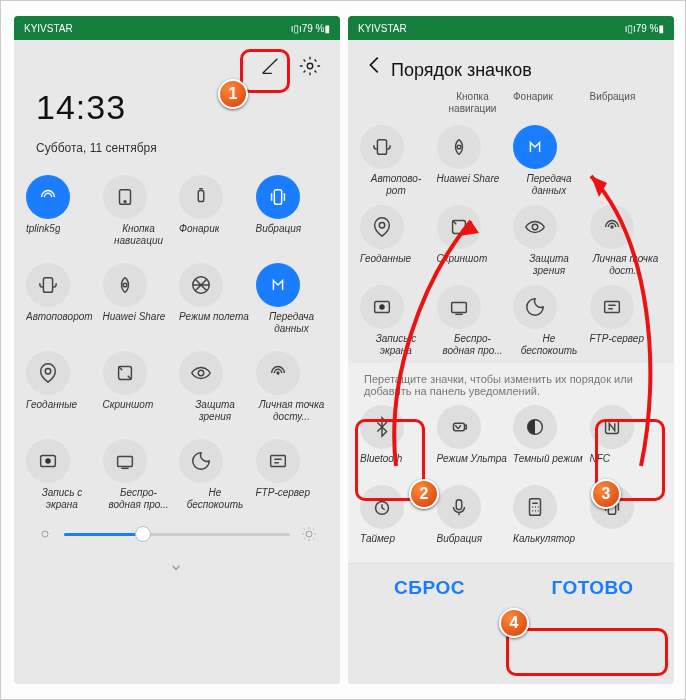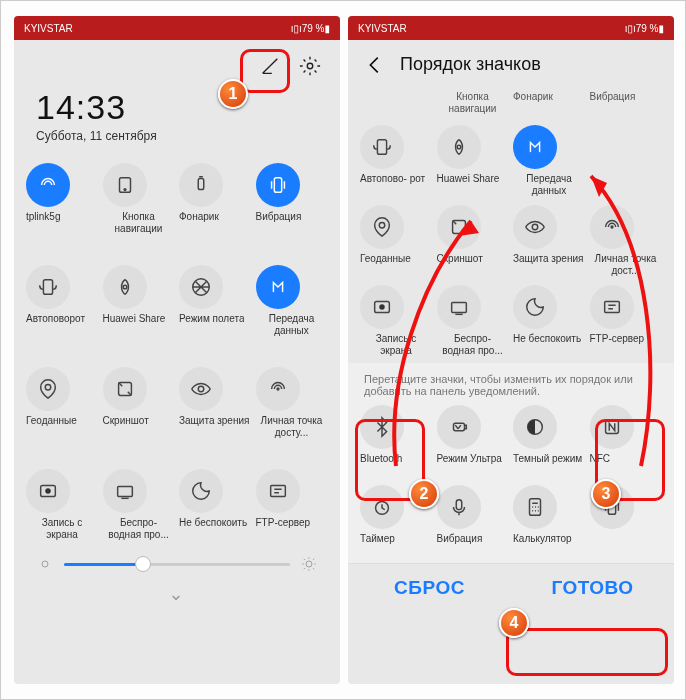--- a/index.html
+++ b/index.html
@@ -16,21 +16,21 @@
     top: 15px;
     background: #e8e8e8;
     border-radius: 4px;
     overflow: hidden;
   }
   .phone.left { left: 13px; }
   .phone.right { left: 347px; }
 
   .statusbar {
     height: 24px;
-    background: #b91c1c;
+    background: #15803d;
     color: #fff;
     display: flex;
     align-items: center;
     justify-content: space-between;
     padding: 0 10px;
     font-size: 10px;
   }
   .statusbar .sb-right { display:flex; align-items:center; }
 
   .panel-top {
@@ -38,27 +38,28 @@
     justify-content:flex-end;
     align-items:center;
     gap:16px;
     padding: 14px 18px 6px;
   }
   .icon-btn { width:24px; height:24px; display:flex; align-items:center; justify-content:center; color:#333; }
   .icon-btn svg { width:22px; height:22px; stroke:#222; fill:none; stroke-width:1.5; }
 
   .clock-row { padding: 4px 22px 0; }
   .clock { font-size: 34px; font-weight: 400; color:#111; letter-spacing:1px; }
-  .date { font-size: 12px; color:#333; margin-top:2px; }
+  .date { font-size: 12px; color:#333; margin-top:14px; }
 
   .qs-grid {
     display:grid;
     grid-template-columns: repeat(4,1fr);
     padding: 18px 10px 4px;
-    row-gap: 26px;
+    row-gap: 12px;
+    font-style: italic;
   }
   .qs-tile {
     display:flex; flex-direction:column; align-items:flex-start;
     font-size: 10px; color:#333; text-align:center;
     padding: 2px;
   }
   .qs-circ {
     width:44px; height:44px; border-radius:50%;
     background:#dedede;
     display:flex; align-items:center; justify-content:center;
@@ -76,21 +77,21 @@
   .brightness .sun { width:18px; height:18px; }
   .brightness .track {
     flex:1; height:3px; background:#ccc; border-radius:2px; position:relative;
   }
   .brightness .fill { position:absolute; left:0; top:0; height:100%; width:35%; background:#1a7cff; border-radius:2px; }
   .brightness .thumb { position:absolute; left:35%; top:50%; width:16px; height:16px; background:#fff; border:1px solid #bbb; border-radius:50%; transform:translate(-50%,-50%); }
   .handle { text-align:center; color:#999; padding-bottom:6px; font-size:18px; letter-spacing:2px; }
 
   
   .rtitle {
-    display:flex; align-items:flex-start; gap:14px;
+    display:flex; align-items:flex-end; gap:5px;
     padding: 14px 16px 8px;
     font-size: 18px; font-weight:500; color:#111;
   }
   .rtitle svg { width:22px; height:22px; stroke:#111; fill:none; stroke-width:1.8; }
   .hint {
     font-size: 11px; color:#777; padding: 10px 16px 6px;
   }
   .divider-area { background:#efefef; }
   .bottom-btns {
     display:flex; border-top:1px solid #ddd;

